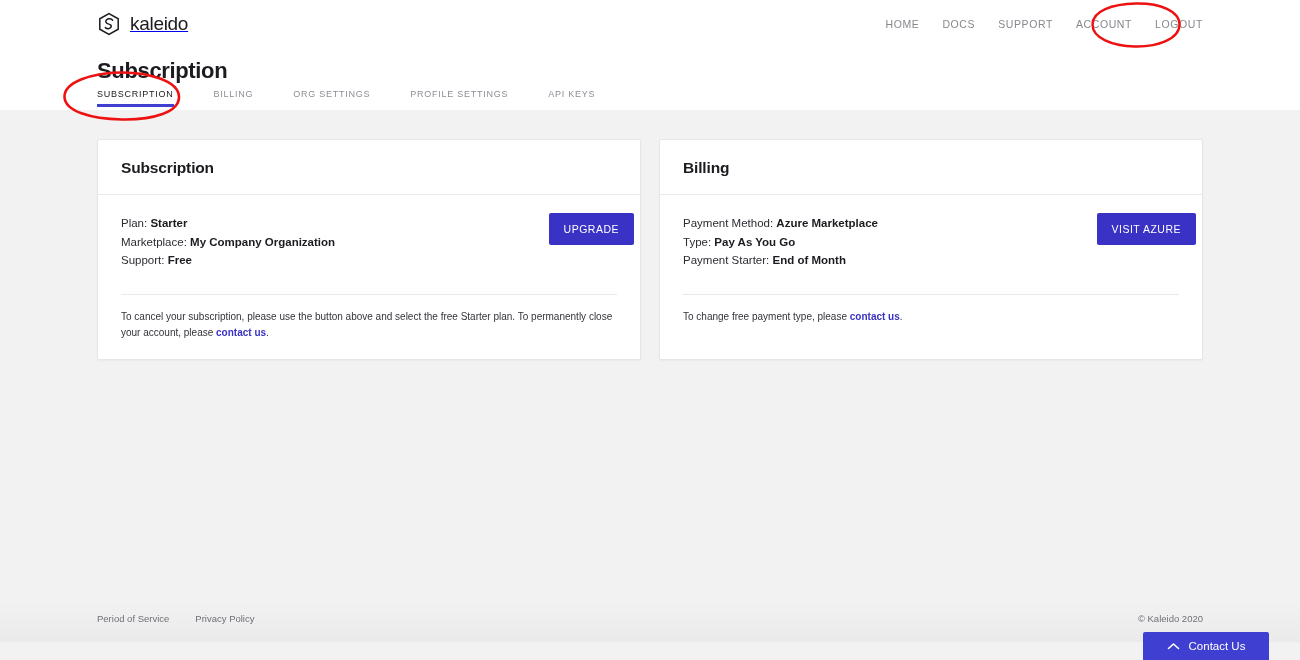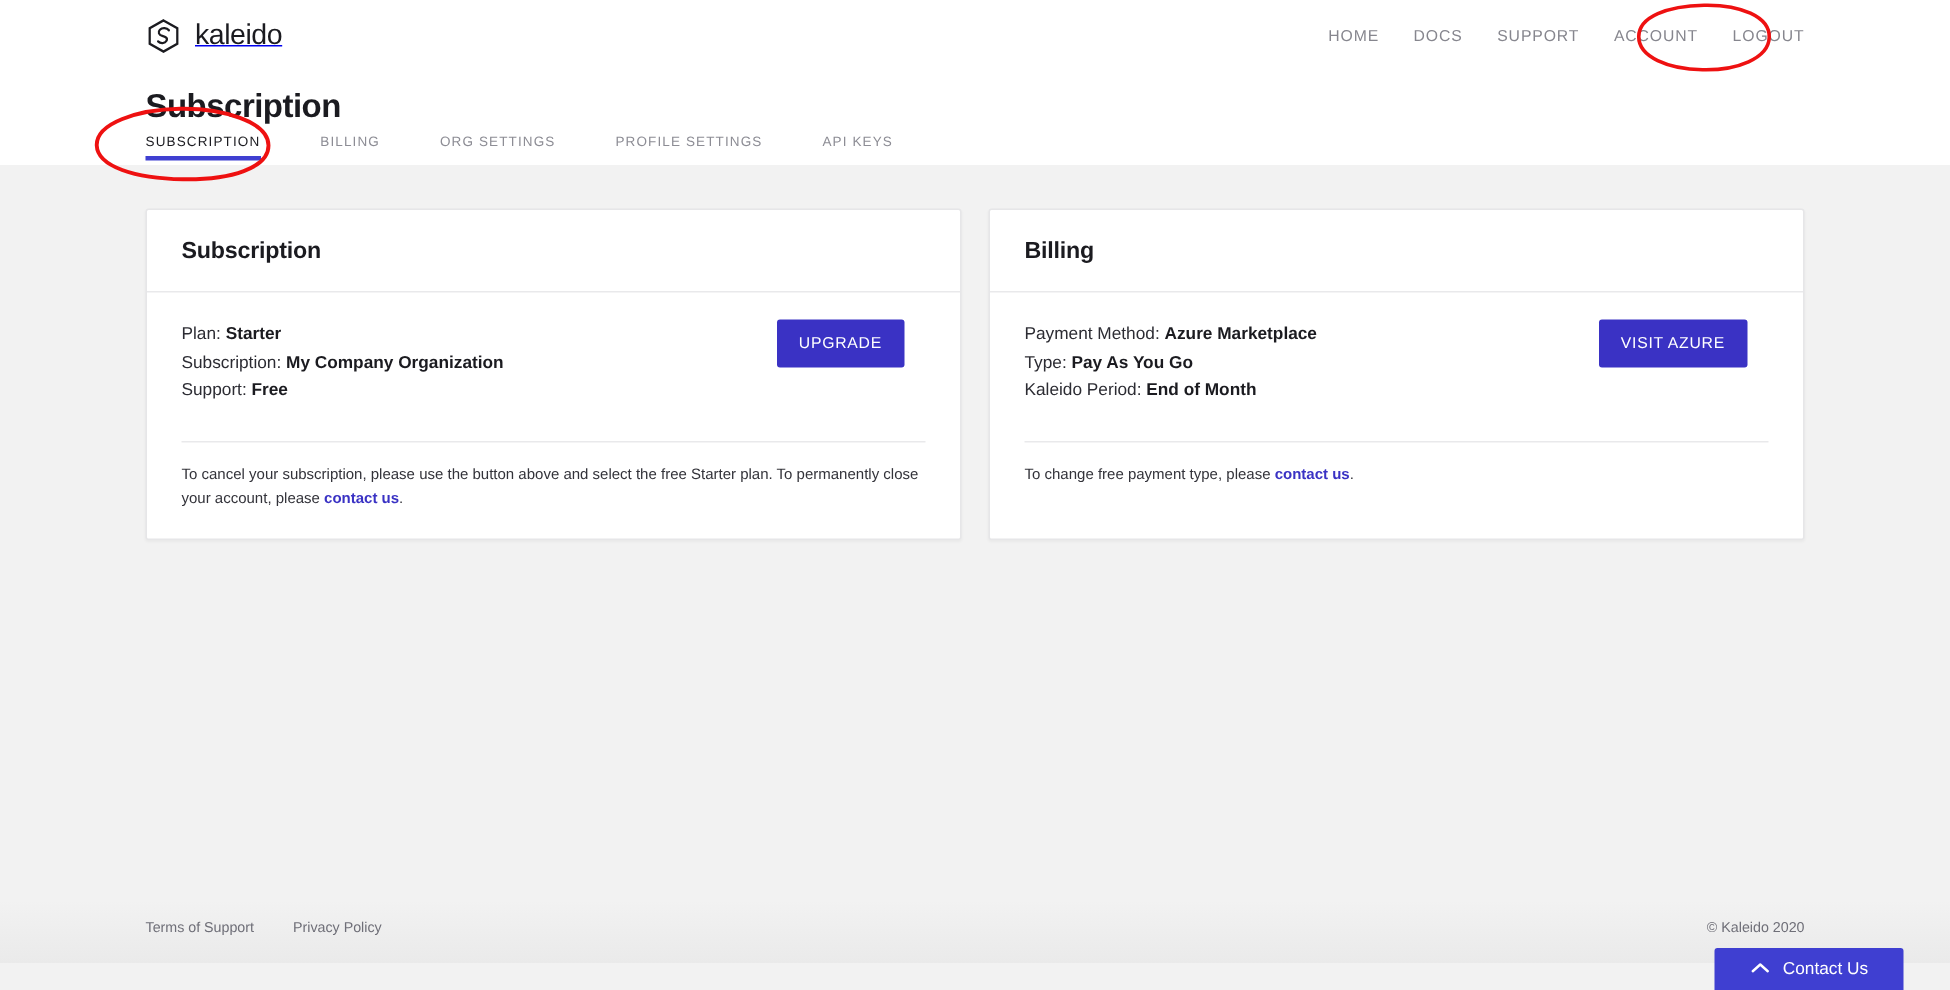--- a/index.html
+++ b/index.html
@@ -144,21 +144,21 @@
     font-size: 11.5px;
     line-height: 18.5px;
     color: #2c2c33;
     font-weight: 400;
   }
 
   .fact b { font-weight: 700; color: #1b1b20; margin-top: 23px; }
 
   .cta {
     position: absolute;
-    right: 37px;
+    right: 6px;
     top: 18px;
     background: #3a32c4;
     color: #ffffff;
     border: none;
     border-radius: 2px;
     font-family: "Liberation Sans", sans-serif;
     font-size: 10.5px;
     letter-spacing: 0.5px;
     padding: 10px 15px;
     cursor: pointer;
@@ -287,21 +287,21 @@
       <div class="card-header">
         <div class="card-title">Subscription</div>
       </div>
       <div class="card-body">
         <ul class="facts">
           <li class="fact">
             <span>Plan:</span>
             <b>Starter</b>
           </li>
           <li class="fact">
-            <span>Subscription:</span>
+            <span>Marketplace:</span>
             <b>My Company Organization</b>
           </li>
           <li class="fact">
             <span>Support:</span>
             <b>Free</b>
           </li>
         </ul>
         <button class="cta">UPGRADE</button>
         <hr class="divider">
       </div>
@@ -318,37 +318,37 @@
         <ul class="facts">
           <li class="fact">
             <span>Payment Method:</span>
             <b>Azure Marketplace</b>
           </li>
           <li class="fact">
             <span>Type:</span>
             <b>Pay As You Go</b>
           </li>
           <li class="fact">
-            <span>Kaleido Period:</span>
+            <span>Payment Starter:</span>
             <b>End of Month</b>
           </li>
         </ul>
         <button class="cta">VISIT AZURE</button>
         <hr class="divider">
       </div>
       <p class="card-note">
         <span>To change free payment type, please </span><a href="#">contact us</a><span>.</span>
       </p>
     </section>
 
   </div>
 
   <div class="footer">
     <div class="footer-links">
-      <a href="#">Terms of Support</a>
+      <a href="#">Period of Service</a>
       <a href="#">Privacy Policy</a>
     </div>
     <div class="copyright">© Kaleido 2020</div>
   </div>
 
   <div class="contact-widget">
     <span class="chevron-up">
       <svg width="13" height="9" viewBox="0 0 13 9" fill="none" stroke="#ffffff" stroke-width="1.6" stroke-linecap="round" stroke-linejoin="round">
         <path d="M1.5 6.5 L6.5 2 L11.5 6.5"></path>
       </svg>

